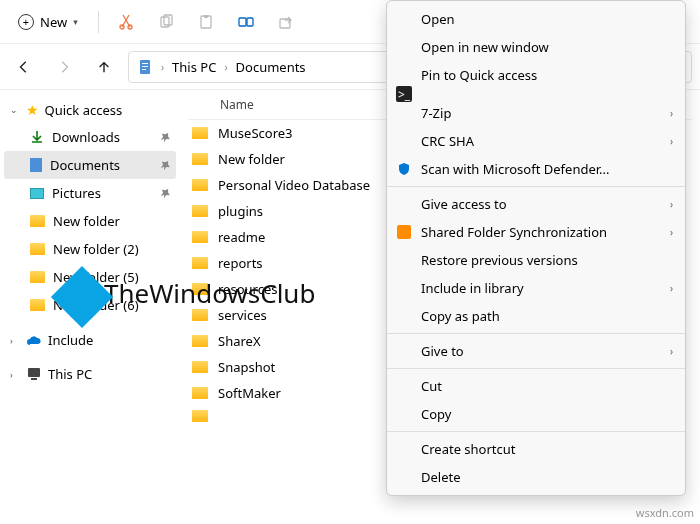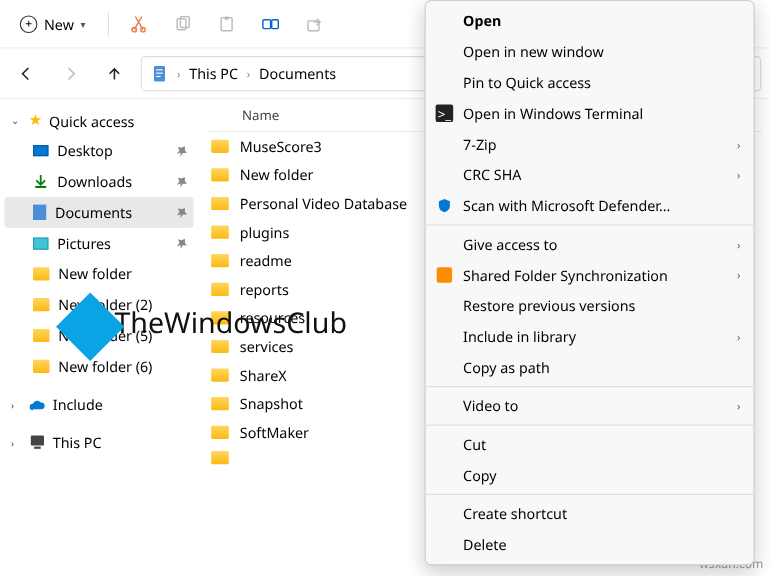--- a/index.html
+++ b/index.html
@@ -137,27 +137,20 @@
 
   <div class="sidebar">
     <div class="side-group">
       <div class="side-header">
         <span class="chevdown">⌄</span>
         <span class="star">★</span>
         <span>Quick access</span>
       </div>
       <div id="qa-items">
           <div class="side-item">
-            <span class="icon-desktop"></span>
-            <span>Desktop</span>
-            <span class="pin"><svg width="10" height="10" viewBox="0 0 10 10">
-                <path d="M5 0l2 3 3 1-3 2 0 4-2-3-2 3 0-4L0 4l3-1z" fill="#888"></path>
-              </svg></span>
-          </div>
-          <div class="side-item">
             <span class="icon-down">
               <svg width="14" height="14" viewBox="0 0 14 14">
                 <path d="M7 1v8M3 6l4 4 4-4M2 12h10" stroke="#0a7a0a" stroke-width="1.6" fill="none"></path>
               </svg>
             </span>
             <span>Downloads</span>
             <span class="pin"><svg width="10" height="10" viewBox="0 0 10 10">
                 <path d="M5 0l2 3 3 1-3 2 0 4-2-3-2 3 0-4L0 4l3-1z" fill="#888"></path>
               </svg></span>
           </div>
@@ -267,32 +260,31 @@
       </div>
   </div>
 </div>
 
 <div class="watermark">
   <div class="logo"></div>
   <div class="txt">TheWindowsClub</div>
 </div>
 
 <div class="context-menu" id="context-menu">
-    <div class="cm-item" style="font-weight: 700;">
+    <div class="cm-item" style="font-weight: 400;">
       <span>Open</span>
     </div>
     <div class="cm-item">
       <span>Open in new window</span>
     </div>
     <div class="cm-item">
       <span>Pin to Quick access</span>
     </div>
     <div class="cm-item">
       <span class="cm-ico ico-term">&gt;_</span>
-      <span>Open in Windows Terminal</span>
     </div>
     <div class="cm-item">
       <span>7-Zip</span>
       <span class="cm-sub">›</span>
     </div>
     <div class="cm-item">
       <span>CRC SHA</span>
       <span class="cm-sub">›</span>
     </div>
     <div class="cm-item">
@@ -320,21 +312,21 @@
     </div>
     <div class="cm-item">
       <span>Include in library</span>
       <span class="cm-sub">›</span>
     </div>
     <div class="cm-item">
       <span>Copy as path</span>
     </div>
     <div class="cm-sep"></div>
     <div class="cm-item">
-      <span>Video to</span>
+      <span>Give to</span>
       <span class="cm-sub">›</span>
     </div>
     <div class="cm-sep"></div>
     <div class="cm-item">
       <span>Cut</span>
     </div>
     <div class="cm-item">
       <span>Copy</span>
     </div>
     <div class="cm-sep"></div>

